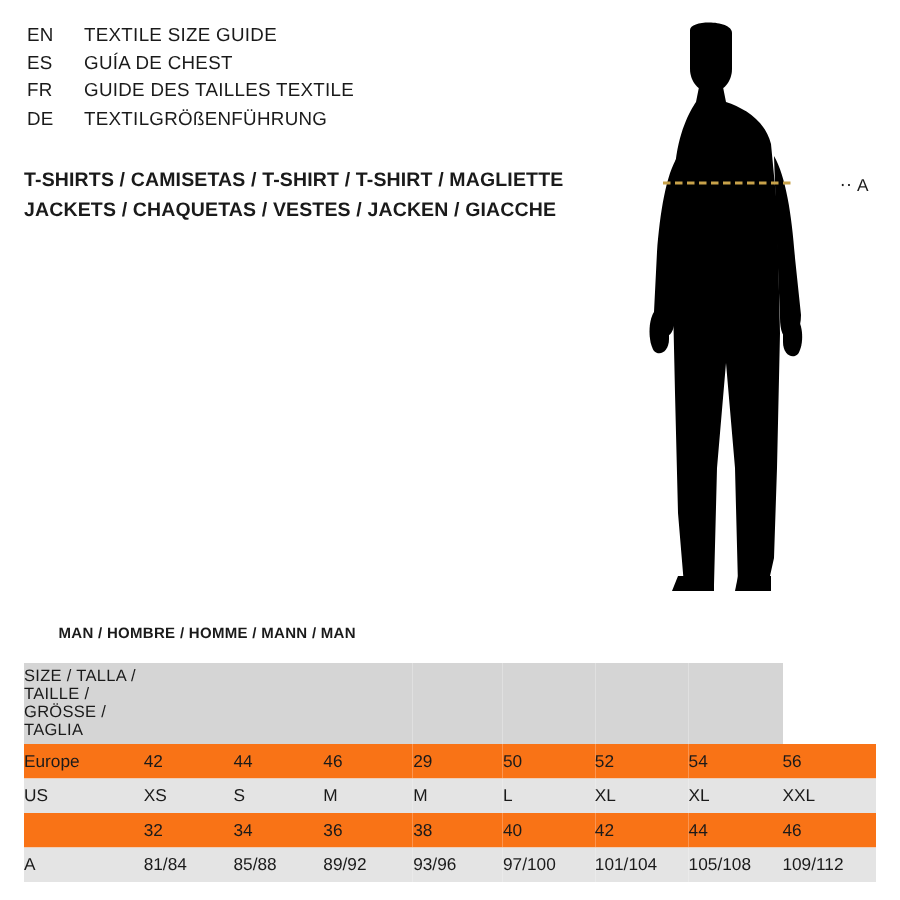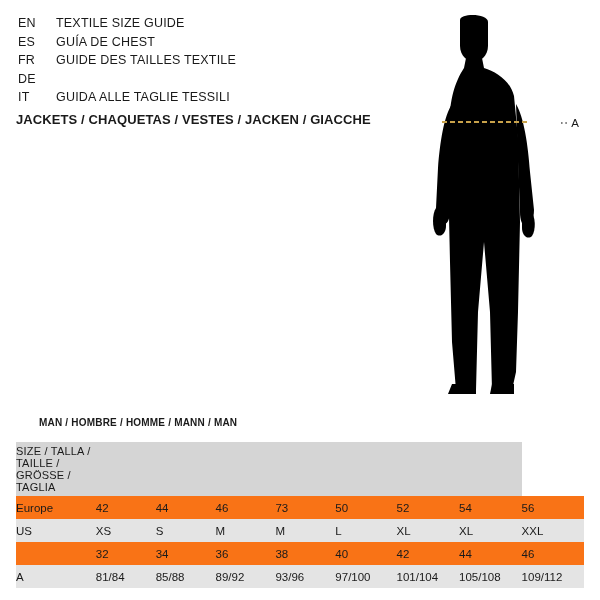--- a/index.html
+++ b/index.html
@@ -137,28 +137,26 @@
     <div class="lang-row">
       <span class="lang-code">ES</span>
       <span class="lang-text">GUÍA DE CHEST</span>
     </div>
     <div class="lang-row">
       <span class="lang-code">FR</span>
       <span class="lang-text">GUIDE DES TAILLES TEXTILE</span>
     </div>
     <div class="lang-row">
       <span class="lang-code">DE</span>
-    </div>
-    <div class="lang-row">
-      <span class="lang-code">IT</span>
-      <span class="lang-text">GUIDA ALLE TAGLIE TESSILI</span>
+      <span class="lang-text">TEXTILGRÖßENFÜHRUNG</span>
     </div>
   </div>
 
   <div class="category-block">
+    <div class="category-line">T-SHIRTS / CAMISETAS / T-SHIRT / T-SHIRT / MAGLIETTE</div>
     <div class="category-line">JACKETS / CHAQUETAS / VESTES / JACKEN / GIACCHE</div>
   </div>
 
   <div class="figure-wrap">
     <svg class="figure-svg" width="200" height="390" viewBox="0 0 200 390">
       <g fill="#000000">
 
         <path d="M60 8 C60 1 88 1 88 10 L88 34 C88 44 80 50 74 50 C68 50 60 44 60 34 Z"></path>
 
         <path d="M66 46 L82 46 L84 56 C96 60 110 68 114 84 L118 126
@@ -196,21 +194,21 @@
         <td class="cd"></td>
         <td class="cd"></td>
         <td class="cd"></td>
         <td class="cd"></td>
       </tr>
       <tr class="plain">
         <td class="c0">Europe</td>
         <td class="cd">42</td>
         <td class="cd">44</td>
         <td class="cd">46</td>
-        <td class="cd">73</td>
+        <td class="cd">29</td>
         <td class="cd">50</td>
         <td class="cd">52</td>
         <td class="cd">54</td>
         <td class="cd">56</td>
       </tr>
       <tr class="shade">
         <td class="c0">US</td>
         <td class="cd">XS</td>
         <td class="cd">S</td>
         <td class="cd">M</td>

